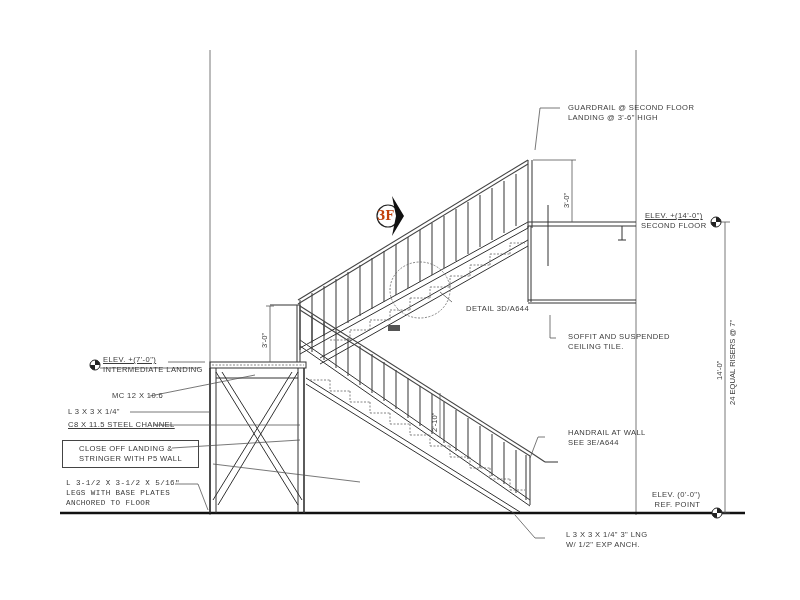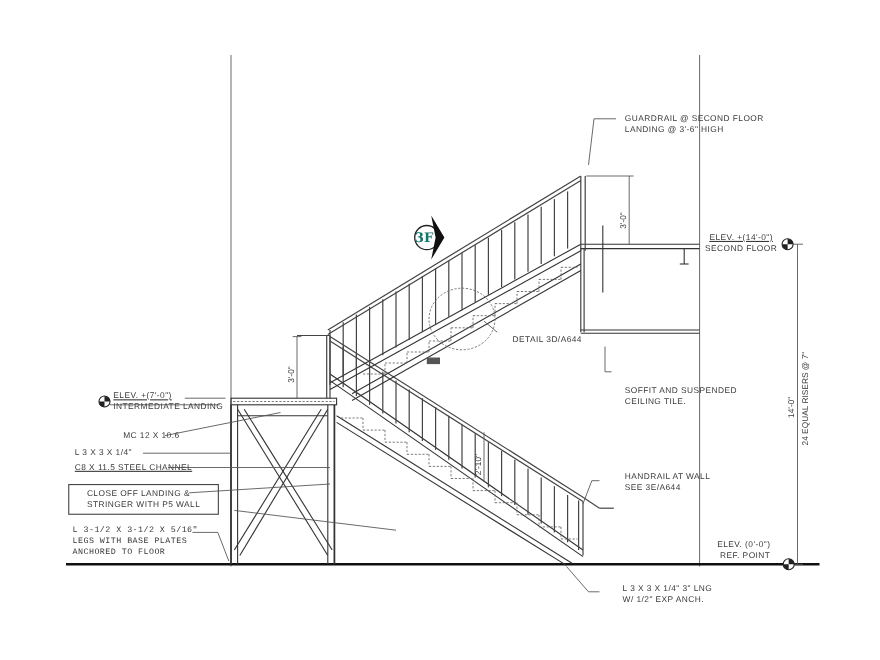--- a/index.html
+++ b/index.html
@@ -6,21 +6,21 @@
   body { width: 800px; height: 600px; overflow: hidden; position: relative; font-family: "Liberation Sans", sans-serif; }
   svg { position: absolute; left: 0; top: 0; }
   .ln { stroke: #333; fill: none; }
   .thin { stroke: #555; stroke-width: 0.8; fill: none; }
   .thick { stroke: #111; stroke-width: 2.4; fill: none; }
   .rail { stroke: #444; stroke-width: 1.1; fill: none; }
   .dash { stroke: #666; stroke-width: 0.8; fill: none; stroke-dasharray: 2 1.5; }
   .lbl { position: absolute; font-family: "Liberation Sans", sans-serif; font-size: 7.6px; color: #3a3a3a; letter-spacing: 0.4px; line-height: 10px; white-space: nowrap; text-transform: uppercase; }
   .boxed { border: 1px solid #444; padding: 3px 16px; }
   .dim-v { position: absolute; font-family: "Liberation Sans", sans-serif; font-size: 7.6px; color: #3a3a3a; white-space: nowrap; transform-origin: left top; transform: rotate(-90deg); }
-  .tag3f { position: absolute; font-family: "DejaVu Serif", serif; font-weight: bold; font-size: 12px; color: #0f766e; }
+  .tag3f { position: absolute; font-family: "DejaVu Serif", serif; font-weight: bold; font-size: 12px; color: #c2410c; }
 </style>
 </head>
 <body>
 
 <svg width="800" height="600" viewBox="0 0 800 600">
 
   <line class="thin" x1="210" y1="50" x2="210" y2="515"></line>
   <line class="thin" x1="636" y1="50" x2="636" y2="515"></line>
 
   <line class="thick" x1="60" y1="513" x2="745" y2="513"></line>
@@ -237,21 +237,21 @@
   <div>INTERMEDIATE LANDING</div>
 </div>
 
 <div class="lbl" style="left:652px; top:490px; text-align:right;">
   <div>ELEV. (0'-0")</div>
   <div>REF. POINT</div>
 </div>
 
 <div class="lbl" style="left:466px; top:304px;text-align:right;">DETAIL 3D/A644</div>
 
-<div class="lbl" style="left:568px; top:350px;">
+<div class="lbl" style="left:568px; top:332px;">
   <div>SOFFIT AND SUSPENDED</div>
   <div>CEILING TILE.</div>
 </div>
 
 <div class="lbl" style="left:568px; top:428px;">
   <div>HANDRAIL AT WALL</div>
   <div>SEE 3E/A644</div>
 </div>
 
 <div class="lbl" style="left:566px; top:530px;">

